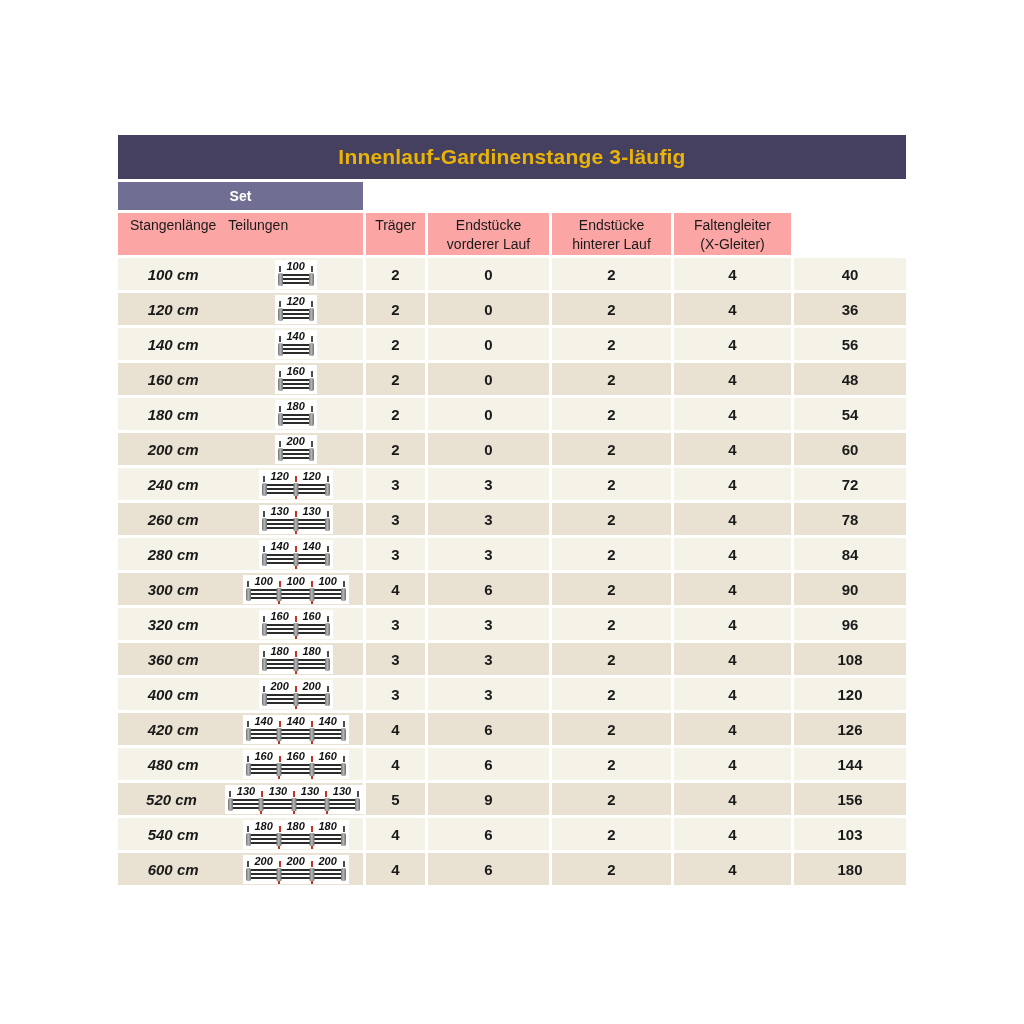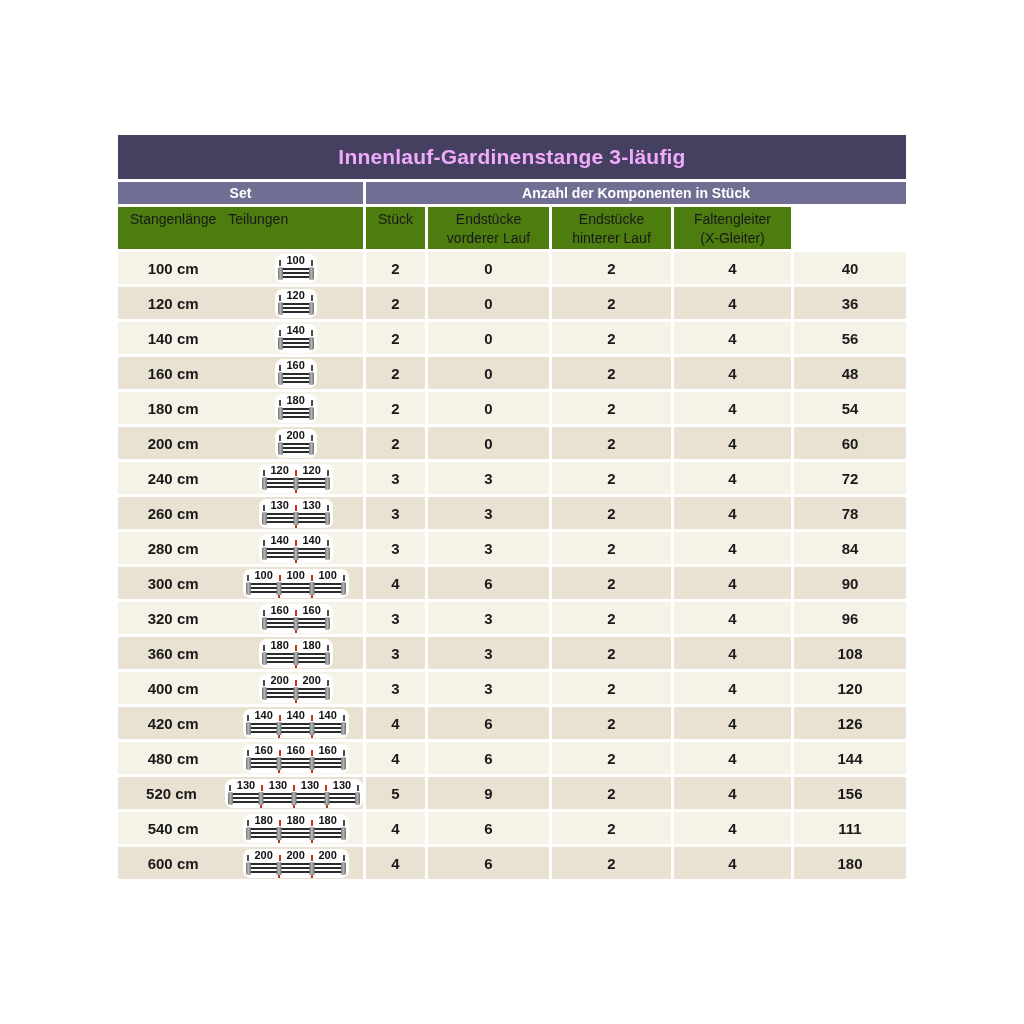--- a/index.html
+++ b/index.html
@@ -1,40 +1,40 @@
 <!DOCTYPE html>
 <html><head>
 <meta charset="utf-8">
 <style>
   * { box-sizing: border-box; margin: 0; padding: 0; }
   html, body { width: 1024px; height: 1024px; background: #ffffff; font-family: "Liberation Sans", sans-serif; }
   .table-wrap { position: absolute; left: 118px; top: 135px; width: 788px; display: flex; flex-direction: column; gap: 3px; }
 
-  .title-bar { height: 44px; background: #454060; color: #f0abfc; font-size: 21px; font-weight: bold; display: flex; align-items: center; justify-content: center; letter-spacing: 0.2px; }
+  .title-bar { height: 44px; background: #454060; color: #eab308; font-size: 21px; font-weight: bold; display: flex; align-items: center; justify-content: center; letter-spacing: 0.2px; }
 
   .grid-row { display: grid; grid-template-columns: 245px 59px 121px 119px 117px 112px; column-gap: 3px; }
 
-  .group-cell { background: #716E94; color: #ffffff; font-size: 14px; font-weight: bold; height: 22px; display: flex; align-items: center; justify-content: center; }
+  .group-cell { background: #716E94; color: #ffffff; font-size: 14px; font-weight: bold; height: 28px; display: flex; align-items: center; justify-content: center; }
   .group-cell.components { grid-column: 2 / 7; }
 
-  .header-row .hcell { background: #4d7c0f; color: #1a1a1a; font-size: 14px; line-height: 19px; height: 42px; text-align: center; padding-top: 3px; white-space: pre-line; }
+  .header-row .hcell { background: #fca5a5; color: #1a1a1a; font-size: 14px; line-height: 19px; height: 42px; text-align: center; padding-top: 3px; white-space: pre-line; }
   .header-row .set-head { display: flex; align-items: flex-start; padding-top: 3px; }
   .set-head .col-a { width: 45%; text-align: center; }
   .set-head .col-b { flex: 1; text-align: left; }
 
   #rows { display: flex; flex-direction: column; gap: 3px; }
   .data-row .cell { height: 32px; display: flex; align-items: center; justify-content: center; font-size: 15px; font-weight: bold; color: #1a1a1a; }
   .data-row:nth-child(odd) .cell { background: #F5F2E8; }
   .data-row:nth-child(even) .cell { background: #E9E2D2; }
-  .set-cell { justify-content: space-between; }
+  .set-cell { justify-content: space-between; font-style: italic; }
   .set-cell .len { width: 45%; text-align: center; }
   .set-cell .diag { flex: 1; display: flex; justify-content: center; align-items: center; }
 
   
-  .rod-icon { background: #ffffff; padding: 1px 3px 3px; display: inline-flex; flex-direction: column; align-items: stretch; border-radius: 8px; }
+  .rod-icon { background: #ffffff; padding: 1px 3px 3px; display: inline-flex; flex-direction: column; align-items: stretch; }
   .rod-labels { display: flex; align-items: flex-end; justify-content: center; padding: 0 1px; }
   .rod-labels .seg { font-size: 11px; font-weight: bold; line-height: 11px; width: 30px; text-align: center; color: #111; }
   .tick { width: 2px; height: 6px; background: #4a4a4a; display: inline-block; }
   .tick.red { background: #C43222; }
   .rod { position: relative; height: 13px; margin-top: 1px; }
   .rod i { display: block; }
   .rod .line { position: absolute; left: 2px; right: 2px; height: 2px; background: #2b2b2b; }
   .rod .l1 { top: 1px; } .rod .l2 { top: 5px; } .rod .l3 { top: 9px; }
   .rod .cap { position: absolute; top: 0; width: 5px; height: 13px; background: linear-gradient(to right, #6f6f6f, #b8b8b8 45%, #6f6f6f); border-radius: 2px; }
   .rod .cap.left { left: 0; } .rod .cap.right { right: 0; }
@@ -43,29 +43,28 @@
 </style>
 </head>
 <body>
 
 <div class="table-wrap">
 
   <div class="title-bar">Innenlauf-Gardinenstange 3-läufig</div>
 
   <div class="grid-row group-row">
     <div class="group-cell">Set</div>
-    <div class="group-cell components">Anzahl der Komponenten in Stück</div>
   </div>
 
   <div class="grid-row header-row">
     <div class="hcell set-head">
       <span class="col-a">Stangenlänge</span>
       <span class="col-b">Teilungen</span>
     </div>
-    <div class="hcell">Stück</div>
+    <div class="hcell">Träger</div>
     <div class="hcell">Endstücke
 vorderer Lauf</div>
     <div class="hcell">Endstücke
 hinterer Lauf</div>
     <div class="hcell">Faltengleiter
 (X-Gleiter)</div>
   </div>
 
   <div id="rows">
   <div class="grid-row data-row">
@@ -585,21 +584,21 @@
                 <i class="conn" style="left: 66.6667%;"></i>
                 <i class="conn-red" style="left: 66.6667%;"></i>
               </span>
             </span>
           </span>
     </div>
     <div class="cell">4</div>
     <div class="cell">6</div>
     <div class="cell">2</div>
     <div class="cell">4</div>
-    <div class="cell">111</div>
+    <div class="cell">103</div>
   </div>
 
   <div class="grid-row data-row">
     <div class="cell set-cell">
       <span class="len">600 cm</span>
       <span class="diag">
             <span class="rod-icon">
               <span class="rod-labels">
                 <i class="tick"></i>
                 <span class="seg">200</span>

